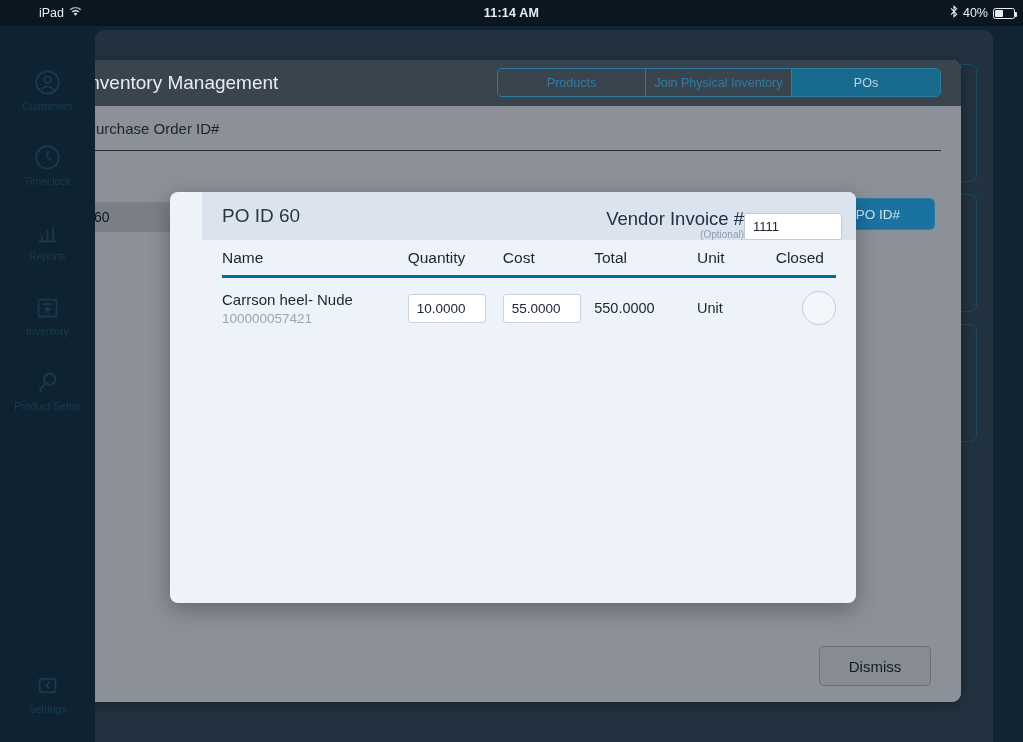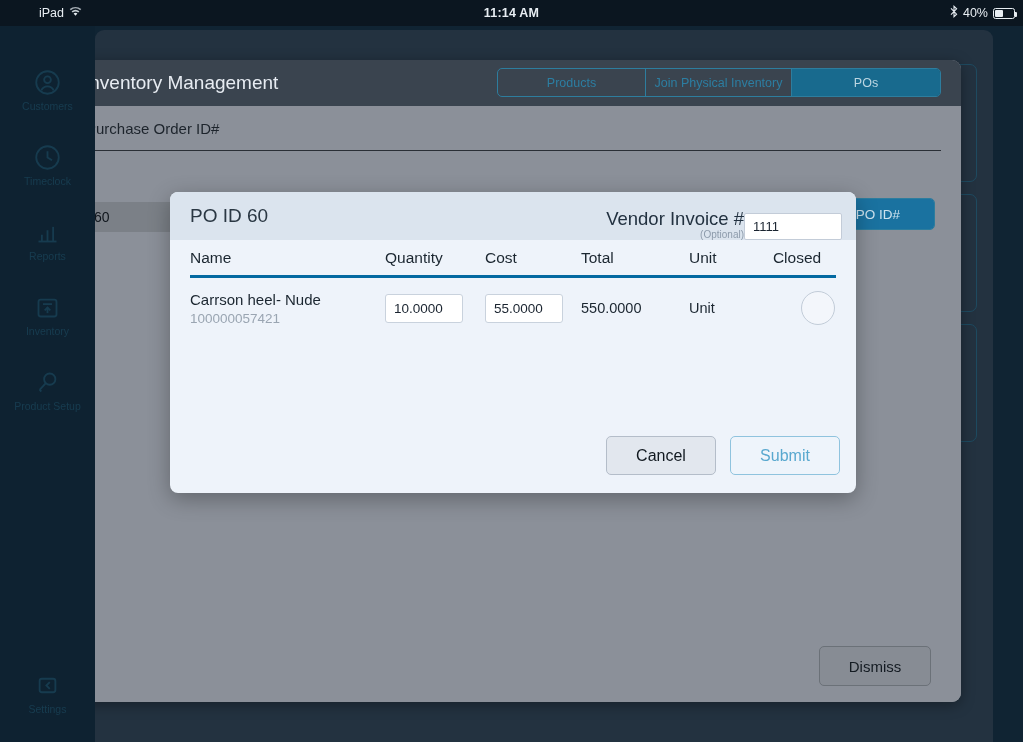--- a/index.html
+++ b/index.html
@@ -182,25 +182,26 @@
     background: #878c94;
     border: 1px solid #6b7178;
     border-radius: 5px;
     color: #141b22; font-size: 15px;
     font-family: "Liberation Sans", sans-serif;
   }
 
   
   .modal {
     position: absolute; left: 170px; top: 192px;
-    width: 686px; height: 301px;
+    width: 686px; height: 411px;
     background: #eef3fa;
     border-radius: 8px;
     overflow: hidden;
     box-shadow: 0 6px 22px rgba(0,0,0,.30);
+    padding-left: 32px;
   }
   .modal-head {
     position: relative;
     height: 48px;
     background: #dbe4ee;
     display: flex; align-items: center;
   }
   .modal-title {
     margin-left: 20px; font-size: 19px; color: #2a3743;
   }
@@ -445,19 +446,15 @@
       <div class="c-cost">
         <input class="cell-input" type="text" value="55.0000" style="">
       </div>
       <div class="c-tot">550.0000</div>
       <div class="c-unit">Unit</div>
       <div class="c-clos">
         <div class="closed-circle"></div>
       </div>
     </div>
 
-    <div class="modal-actions">
-      <button class="btn-cancel">Cancel</button>
-      <button class="btn-submit">Submit</button>
-    </div>
   </div>
 
 </div>
 
 </body></html>

